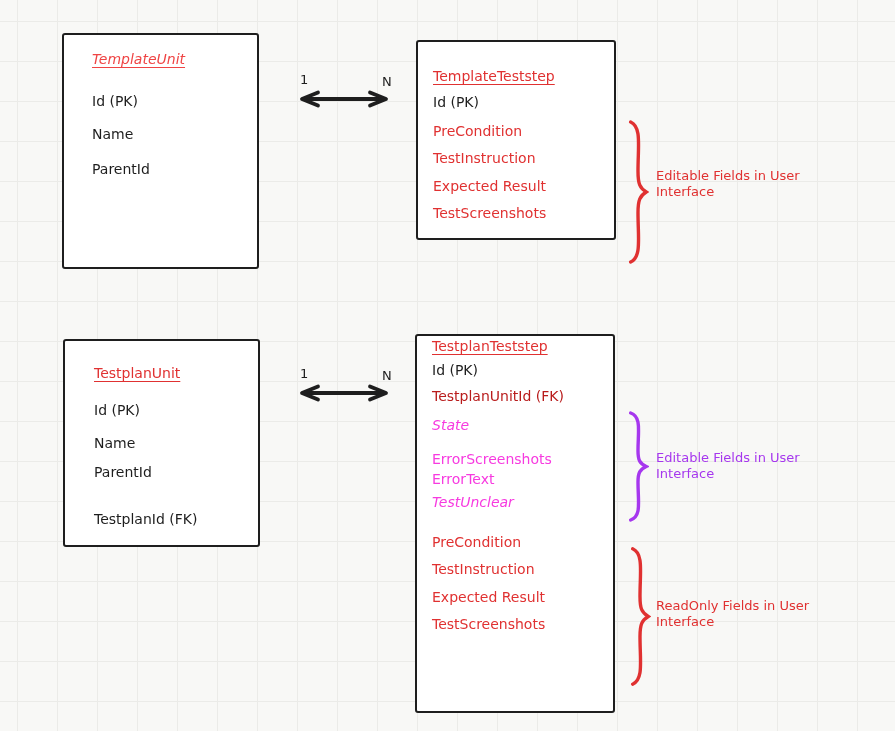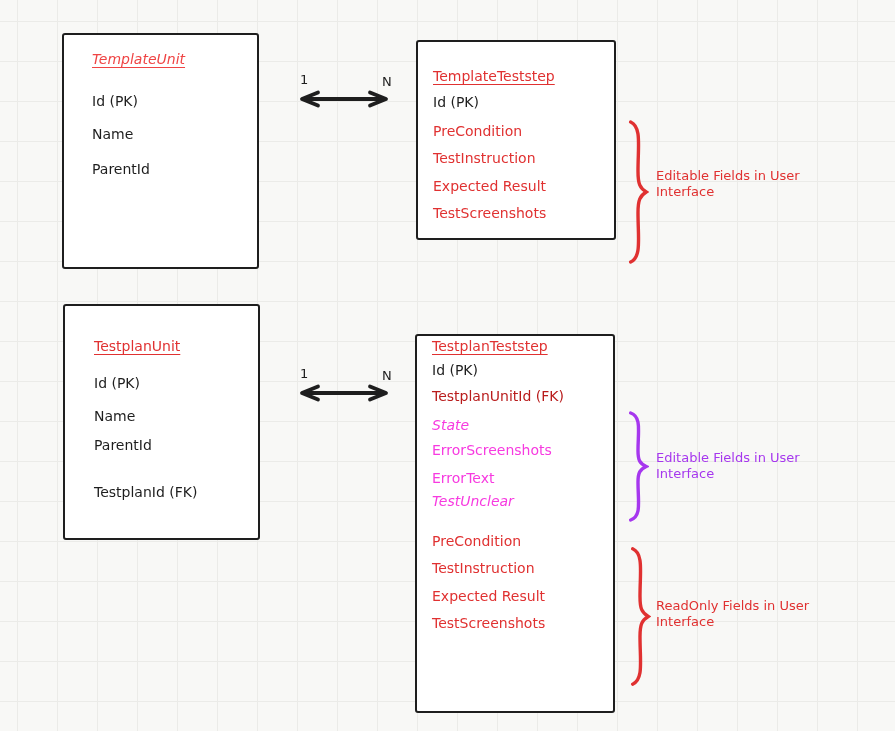--- a/index.html
+++ b/index.html
@@ -47,35 +47,35 @@
 
   <div class="entity" style="left:416px;top:40px;width:200px;height:200px;padding:24px 0 0 15px">
     <div class="entity-title" style="color: rgb(224, 49, 49);">TemplateTeststep</div>
     <div class="field" style="margin-top: 6px; color: rgb(30, 30, 30);">Id (PK)</div>
     <div class="field" style="margin-top: 9px; color: rgb(224, 49, 49);">PreCondition</div>
     <div class="field" style="margin-top: 7px; color: rgb(224, 49, 49);">TestInstruction</div>
     <div class="field" style="margin-top: 8px; color: rgb(224, 49, 49);">Expected Result</div>
     <div class="field" style="margin-top: 7px; color: rgb(224, 49, 49);">TestScreenshots</div>
   </div>
 
-  <div class="entity" style="left:63px;top:304px;width:197px;height:236px;padding:30px 0 0 29px">
+  <div class="entity" style="left:63px;top:339px;width:197px;height:208px;padding:22px 0 0 29px">
     <div class="entity-title" style="color: rgb(224, 49, 49);">TestplanUnit</div>
     <div class="field" style="margin-top: 17px; color: rgb(30, 30, 30);">Id (PK)</div>
     <div class="field" style="margin-top: 13px; color: rgb(30, 30, 30);">Name</div>
     <div class="field" style="margin-top: 9px; color: rgb(30, 30, 30);">ParentId</div>
     <div class="field" style="margin-top: 27px; color: rgb(30, 30, 30);">TestplanId (FK)</div>
   </div>
 
   <div class="entity" style="left:415px;top:334px;width:200px;height:379px;padding:0 0 0 15px">
     <div class="entity-title" style="color: rgb(224, 49, 49);">TestplanTeststep</div>
     <div class="field" style="margin-top: 4px; color: rgb(30, 30, 30);">Id (PK)</div>
     <div class="field" style="margin-top: 6px; color: #b91c1c;">TestplanUnitId (FK)</div>
     <div class="field" style="margin-top: 9px; color: rgb(247, 58, 224); font-style: italic;">State</div>
-    <div class="field" style="margin-top: 5px; color: rgb(247, 58, 224);">ErrorScreenshots</div>
-    <div class="field" style="margin-top: 8px; color: rgb(247, 58, 224);">ErrorText</div>
+    <div class="field" style="margin-top: 14px; color: rgb(247, 58, 224);">ErrorScreenshots</div>
+    <div class="field" style="color: rgb(247, 58, 224);">ErrorText</div>
     <div class="field" style="margin-top: 3px; color: rgb(247, 58, 224); font-style: italic;">TestUnclear</div>
     <div class="field" style="margin-top: 20px; color: rgb(224, 49, 49);">PreCondition</div>
     <div class="field" style="margin-top: 7px; color: rgb(224, 49, 49);">TestInstruction</div>
     <div class="field" style="margin-top: 8px; color: rgb(224, 49, 49);">Expected Result</div>
     <div class="field" style="margin-top: 7px; color: rgb(224, 49, 49);">TestScreenshots</div>
   </div>
 
   <div class="rel" style="left:292px;top:72px">
     <span class="lbl" style="left:8px;top:0">1</span>
     <span class="lbl" style="left:90px;top:2px">N</span>

